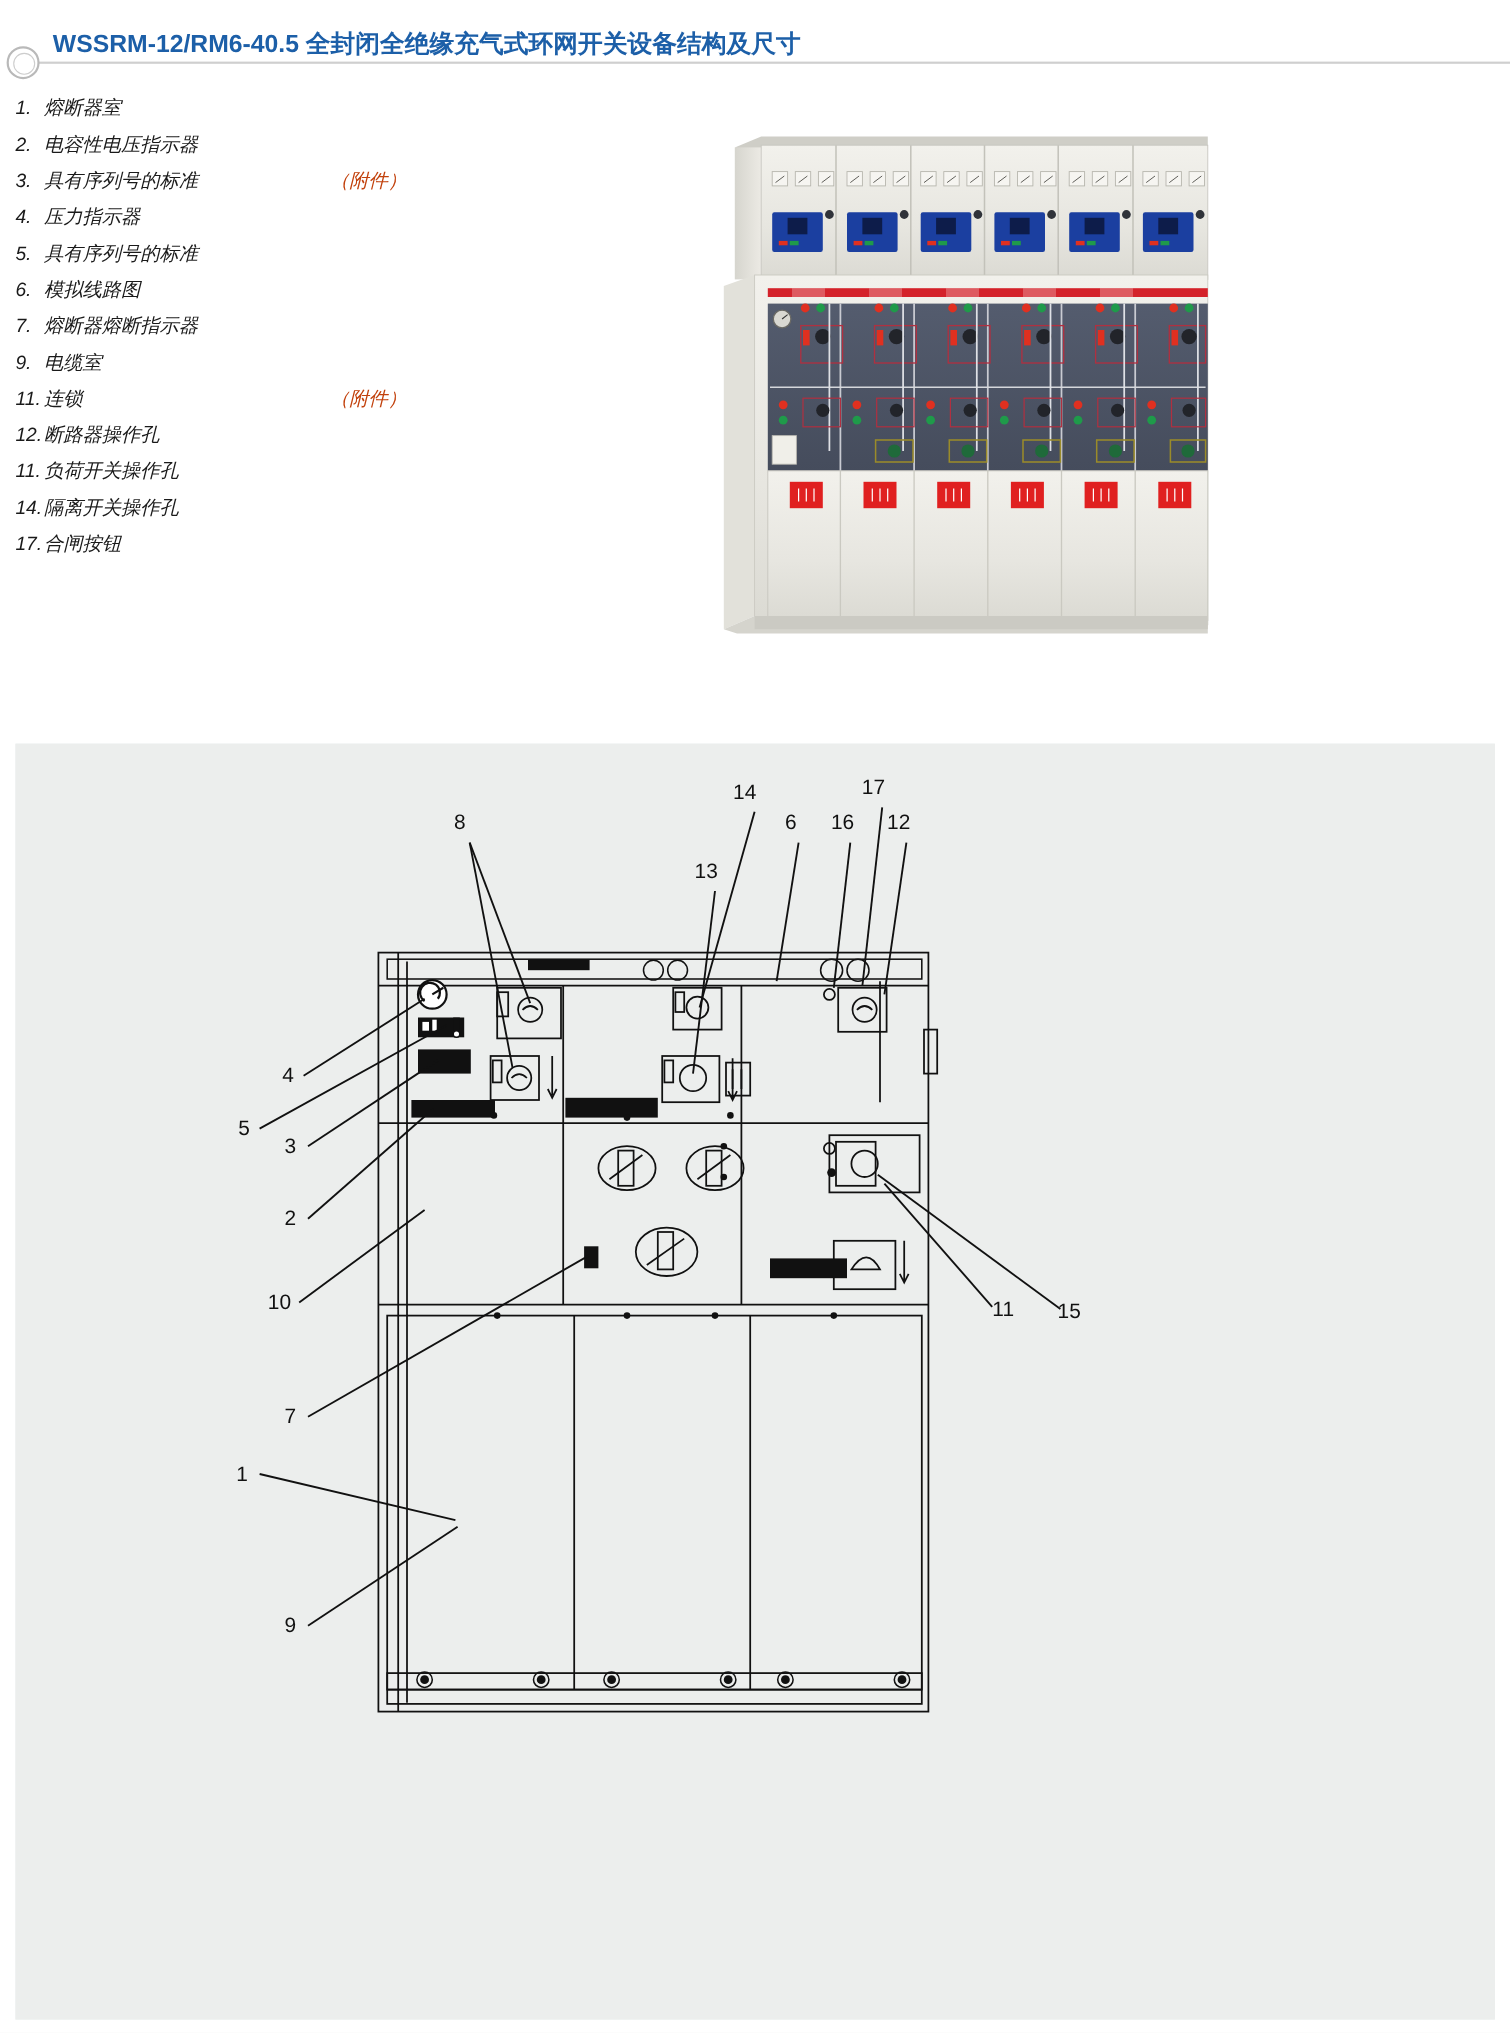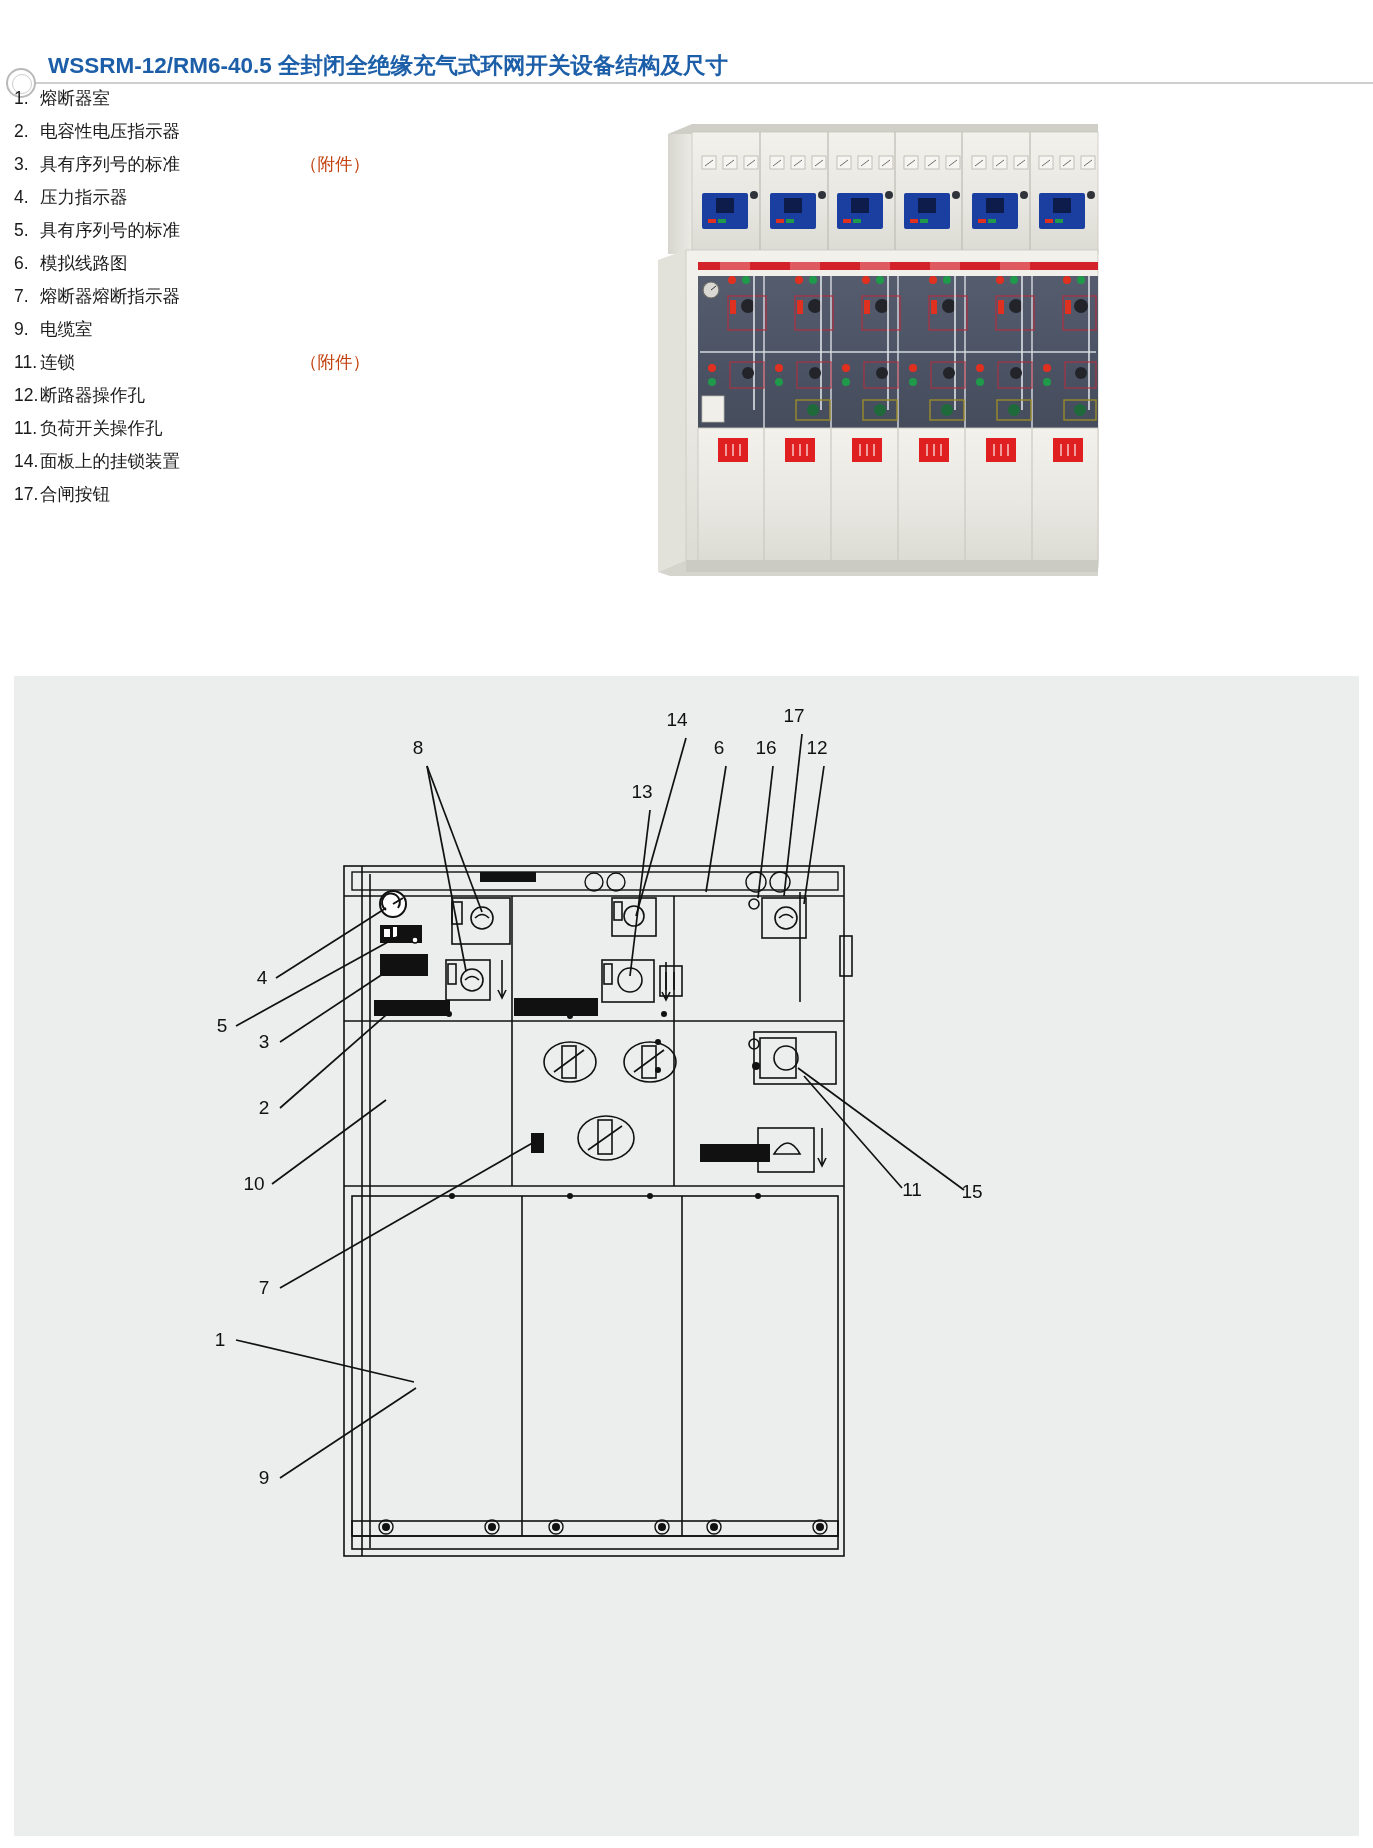--- a/index.html
+++ b/index.html
@@ -10,21 +10,21 @@
     background: #ffffff;
     font-family: "Liberation Sans", "DejaVu Sans", sans-serif;
     position: relative;
     overflow: hidden;
   }
 
   
   .header {
     position: absolute;
     left: 0; top: 0;
-    width: 1373px; height: 68px; margin-top: 26px;
+    width: 1373px; height: 68px;
   }
   .header-rule {
     position: absolute;
     left: 30px; top: 56px;
     width: 1343px; height: 2px;
     background: #cfcfcf;
   }
   .header-ring {
     position: absolute;
     left: 6px; top: 42px;
@@ -49,20 +49,21 @@
     color: #1c5fa8;
     letter-spacing: 0px;
     white-space: nowrap;
   }
 
   
   .legend {
     position: absolute;
     left: 14px; top: 82px;
     width: 620px;
+    font-style: italic;
   }
   .legend-row {
     position: relative;
     height: 33px;
     line-height: 33px;
     font-size: 17.5px;
     color: #1a1a1a;
     white-space: nowrap;
   }
   .legend-num {
@@ -163,21 +164,21 @@
     <span class="legend-num">12.</span><span class="legend-label">断路器操作孔</span>
     <span class="legend-note"></span>
   </div>
 
   <div class="legend-row">
     <span class="legend-num">11.</span><span class="legend-label">负荷开关操作孔</span>
     <span class="legend-note"></span>
   </div>
 
   <div class="legend-row">
-    <span class="legend-num">14.</span><span class="legend-label">面板上的挂锁装置</span>
+    <span class="legend-num">14.</span><span class="legend-label">隔离开关操作孔</span>
     <span class="legend-note"></span>
   </div>
 
 
 
   <div class="legend-row">
     <span class="legend-num">17.</span><span class="legend-label">合闸按钮</span>
     <span class="legend-note"></span>
   </div>
 

